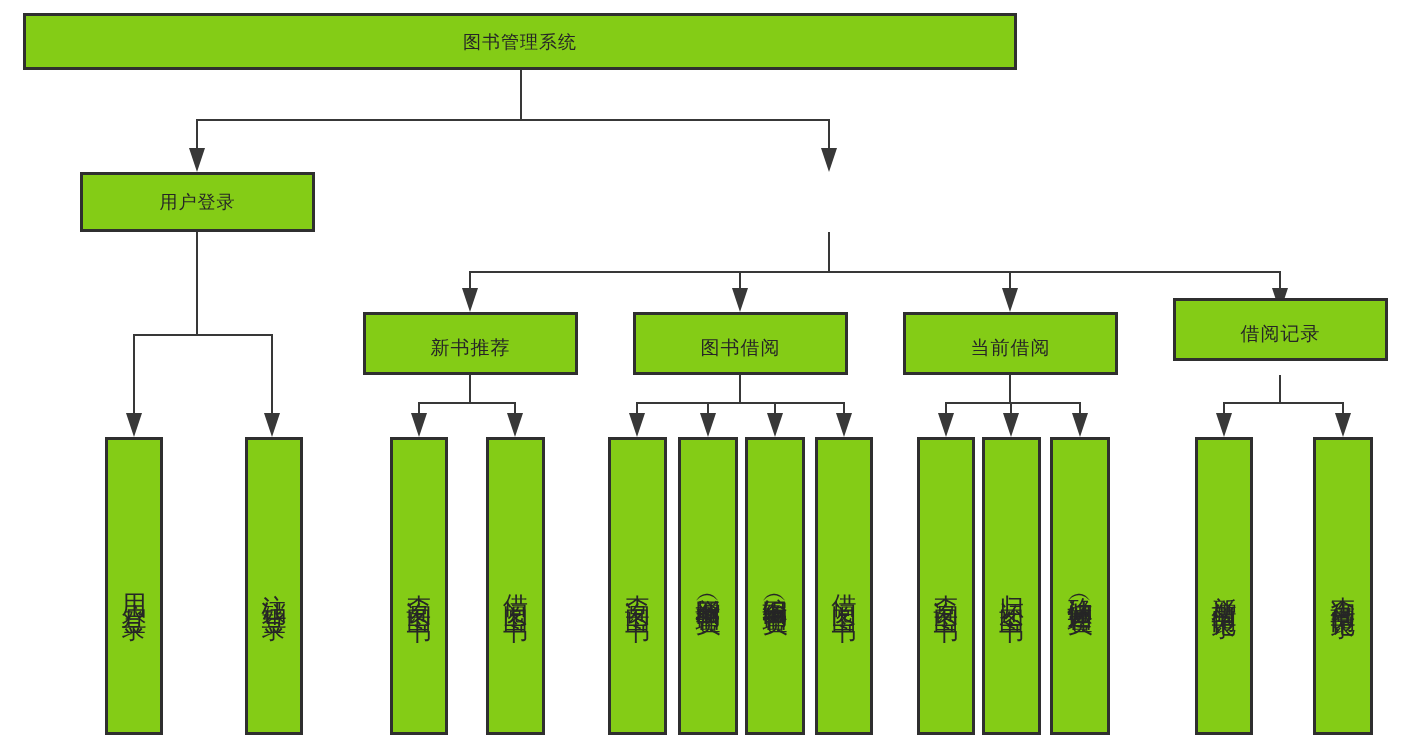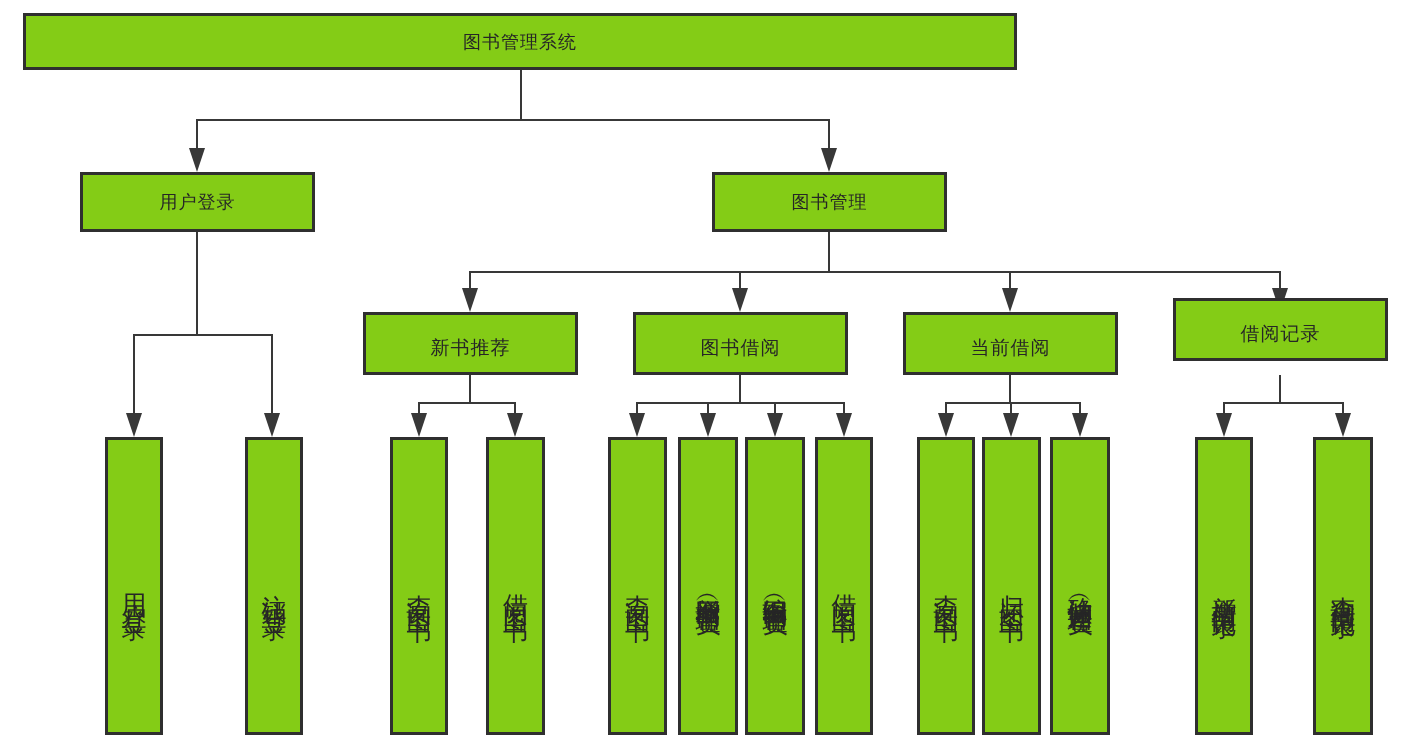--- a/index.html
+++ b/index.html
@@ -77,23 +77,20 @@
 
   <div class="vline" style="left:520px; top:70px; height:50px;"></div>
   <div class="hline" style="left:196px; top:119px; width:634px;"></div>
   <div class="vline" style="left:196px; top:119px; height:32px;"></div>
   <div class="arrow" style="left:189px; top:148px;"></div>
   <div class="vline" style="left:828px; top:119px; height:32px;"></div>
   <div class="arrow" style="left:821px; top:148px;"></div>
 
   <div class="node lvl2" style="left:80px; top:172px; width:235px; height:60px;">
     <span>用户登录</span>
-  </div>
-  <div class="node lvl2" style="left:712px; top:172px; width:235px; height:60px;">
-    <span>图书管理</span>
   </div>
 
   <div class="vline" style="left:196px; top:232px; height:104px;"></div>
   <div class="hline" style="left:133px; top:334px; width:140px;"></div>
   <div class="vline" style="left:133px; top:334px; height:82px;"></div>
   <div class="arrow" style="left:126px; top:413px;"></div>
   <div class="vline" style="left:271px; top:334px; height:82px;"></div>
   <div class="arrow" style="left:264px; top:413px;"></div>
 
   <div class="vline" style="left:828px; top:232px; height:40px;"></div>

